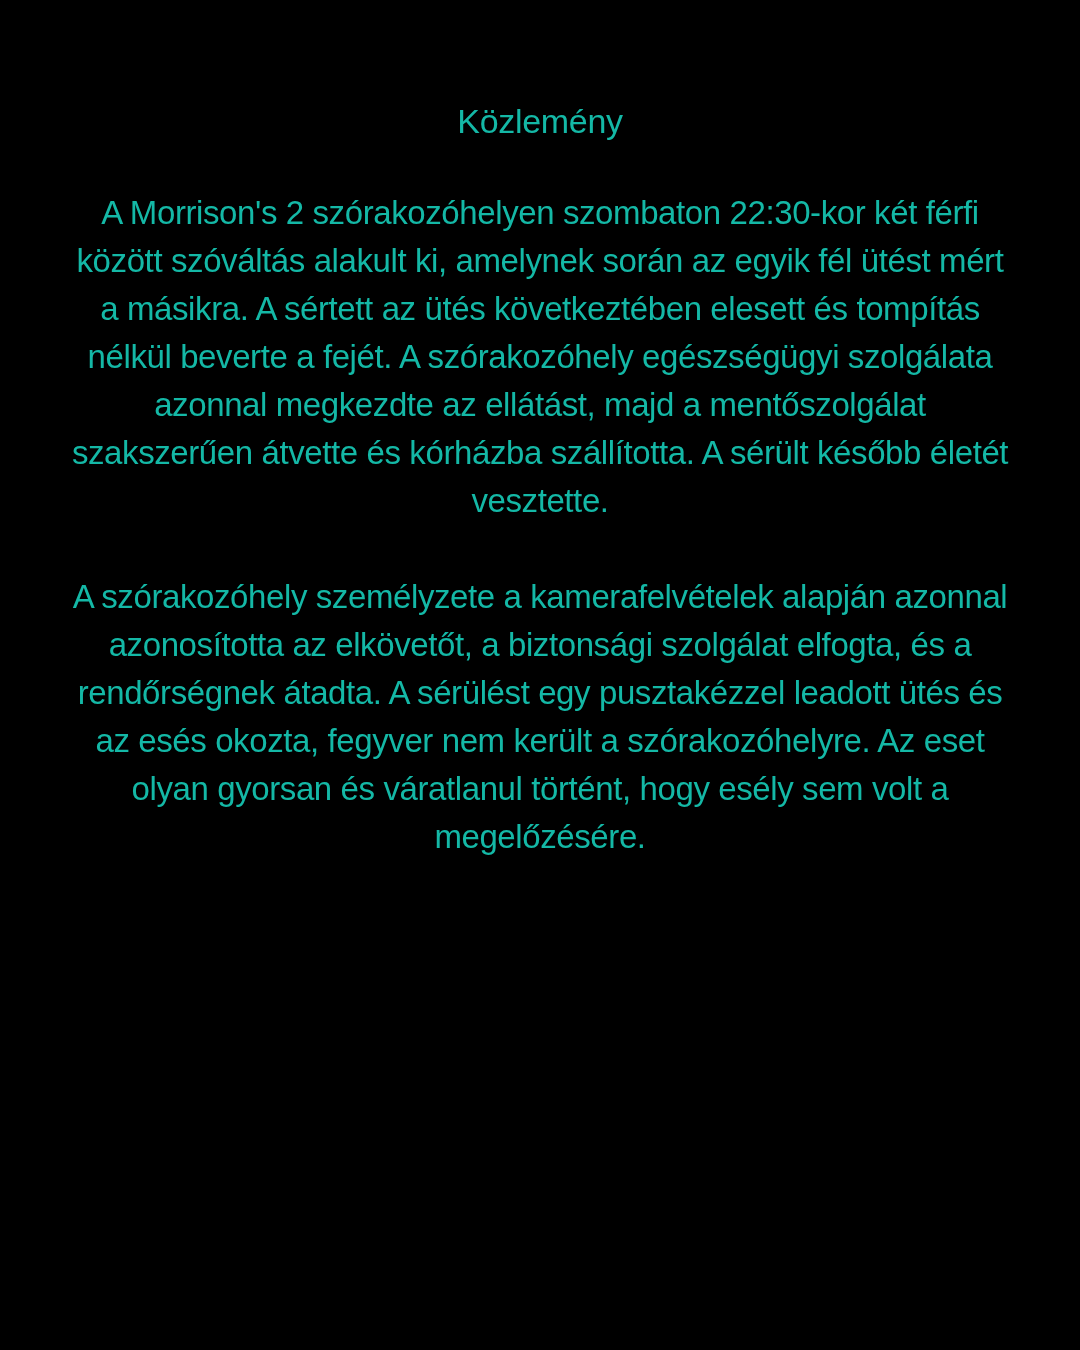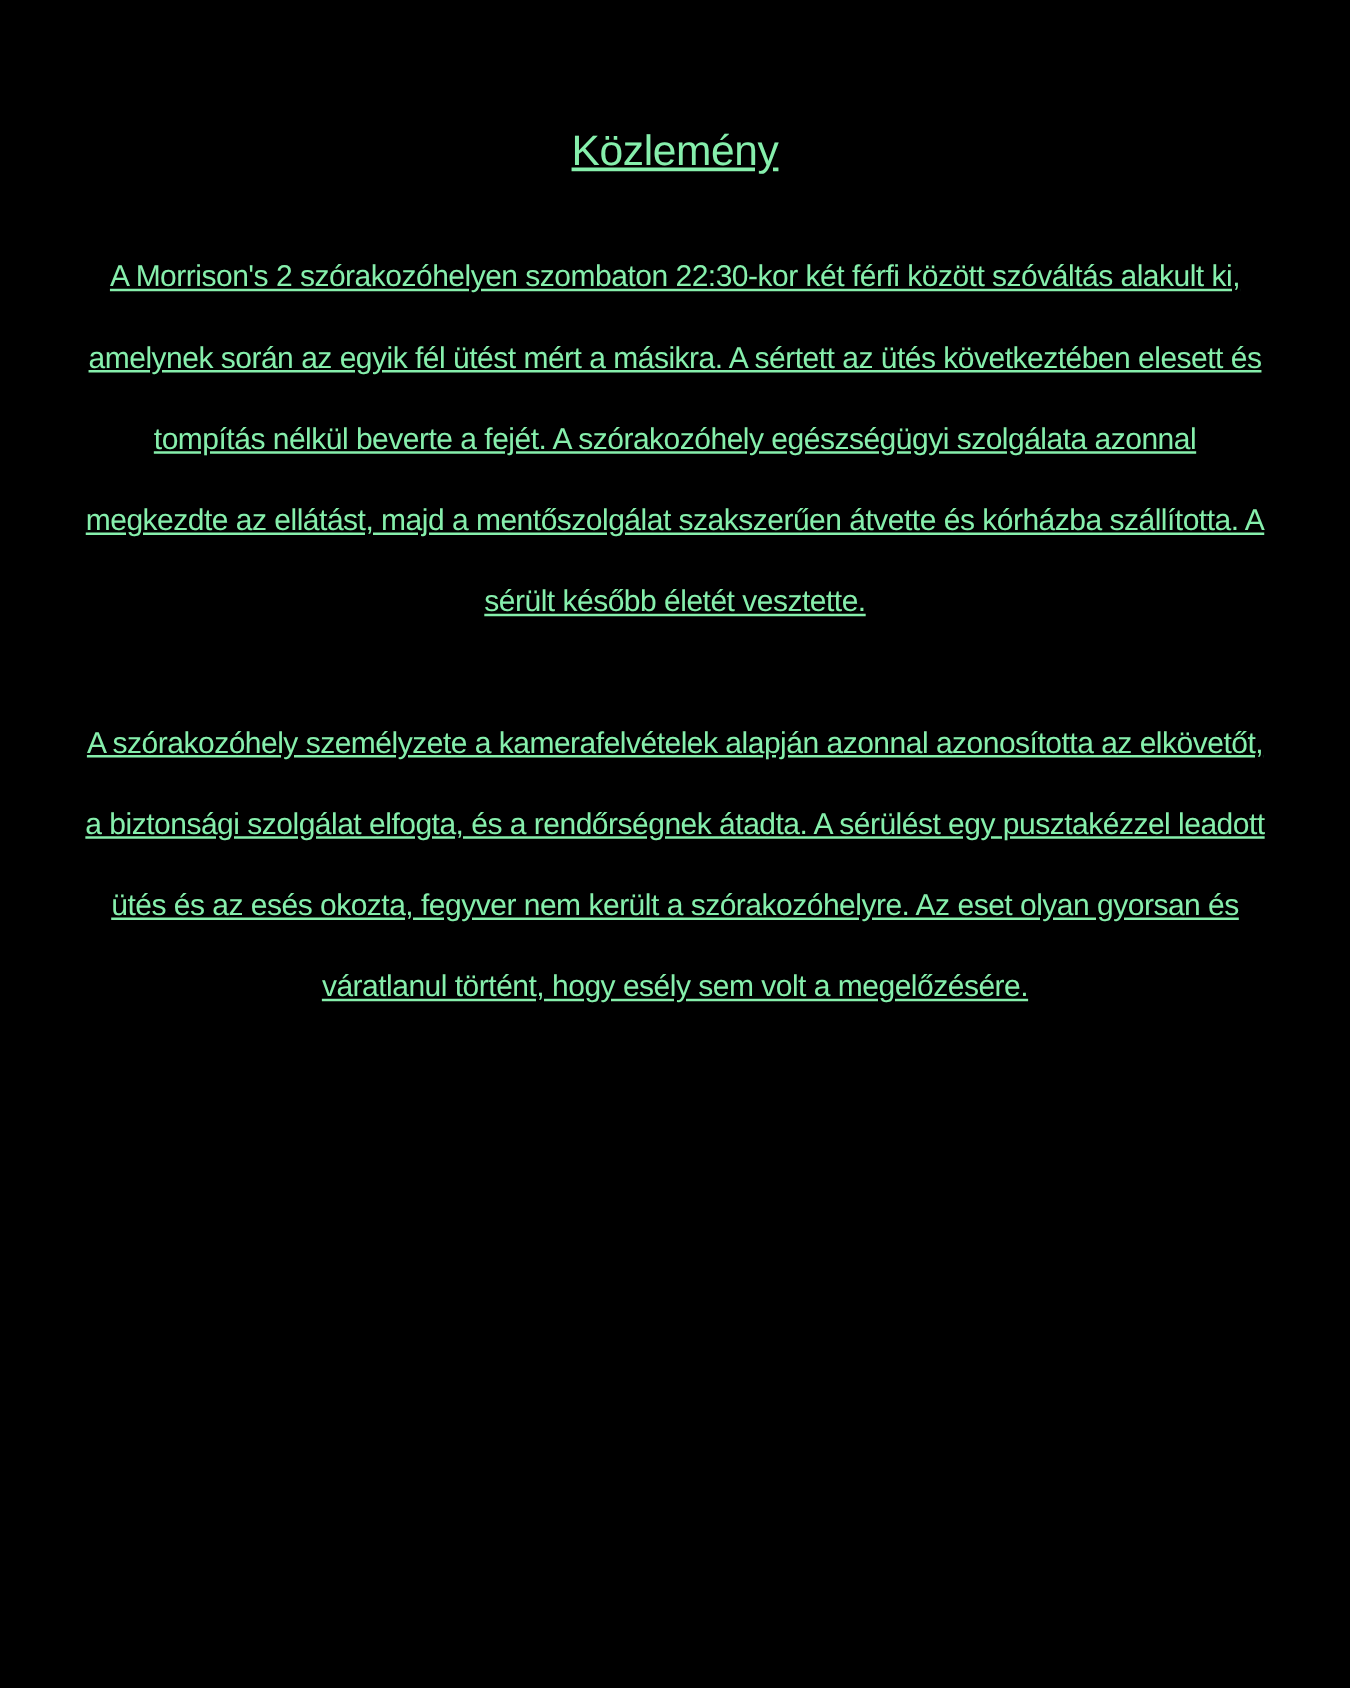--- a/index.html
+++ b/index.html
@@ -12,33 +12,32 @@
     width: 1080px;
     height: 1350px;
     background: #000000;
     overflow: hidden;
     font-family: "Liberation Sans", sans-serif;
   }
   .content {
     box-sizing: border-box;
     padding: 97px 68px 0 68px;
     text-align: center;
-    color: #86efac;
-    text-decoration: underline;
+    color: #14b8a6;
   }
   .title {
     font-size: 34px;
     line-height: 48px;
     font-weight: 400;
     letter-spacing: -0.3px;
     margin: 0 0 44px 0;
   }
   .para {
-    font-size: 24px;
-    line-height: 65px;
+    font-size: 33px;
+    line-height: 48px;
     font-weight: 400;
     letter-spacing: -0.4px;
     max-width: 944px;
     margin: 16px auto;
   }
   .para + .para {
     margin-top: 48px;
   }
 </style>
 </head>

